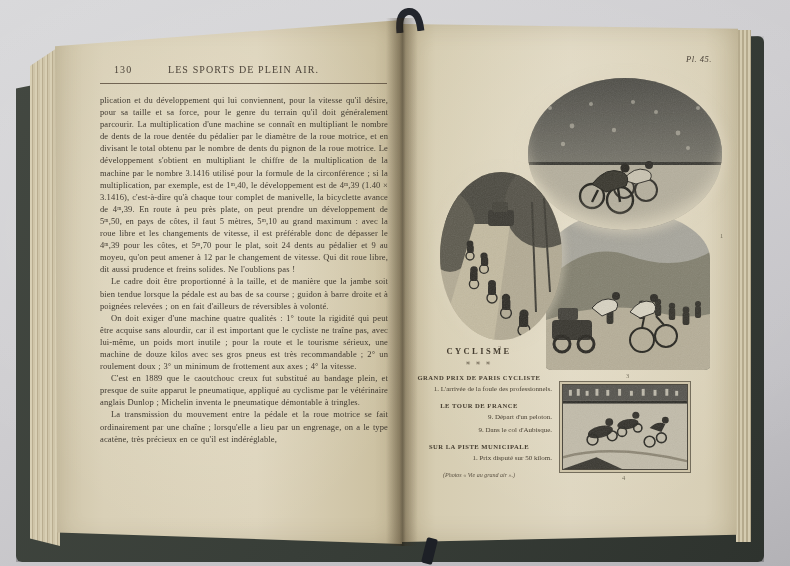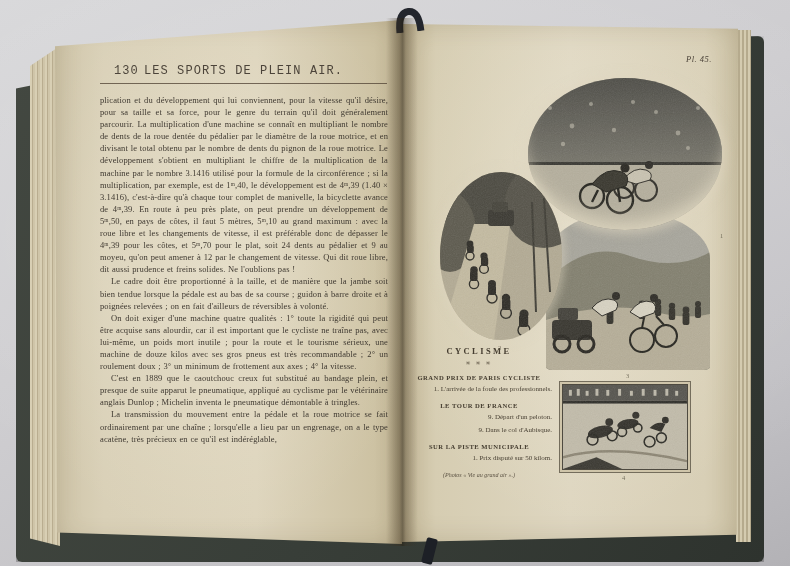--- a/index.html
+++ b/index.html
@@ -33,21 +33,21 @@
     clip-path:polygon(0 0,100% 0.9%,99.6% 98.6%,0 100%);}
   .gutter{position:absolute;left:386px;top:18px;width:32px;height:528px;z-index:4;pointer-events:none;
     background:linear-gradient(90deg,rgba(59,47,28,0) 0%,rgba(59,47,28,.38) 42%,rgba(40,32,18,.5) 52%,rgba(59,47,28,.30) 62%,rgba(59,47,28,0) 100%);}
   .ribbon-top{position:absolute;left:392px;top:4px;width:34px;height:28px;z-index:1;transform:rotate(-6deg);}
   .ribbon-bottom{position:absolute;left:424px;top:538px;width:11px;height:26px;z-index:1;
     background:#1d2026;transform:rotate(14deg);border-radius:2px;}
 
   
   .lp-inner{position:absolute;inset:0;color:#3f3830;}
   .lp-header{position:absolute;left:45px;top:44px;width:287px;height:12px;
-    font-size:12px;letter-spacing:1.1px;color:#4c443a;font-family:Liberation Mono, monospace;}
+    font-size:10px;letter-spacing:1.1px;color:#4c443a;}
   .lp-pagenum{position:absolute;left:14px;top:0;}
   .lp-title{position:absolute;left:0;right:0;top:0;text-align:center;}
   .lp-rule{position:absolute;left:45px;top:63px;width:287px;height:1px;background:#56493a;opacity:.8;}
   .lp-body{position:absolute;left:45px;top:74px;width:288px;
     font-size:8.5px;line-height:12.1px;text-align:justify;color:#3e3830;
     letter-spacing:.12px;word-spacing:.4px;}
   .lp-body p{margin:0;text-indent:11px;}
   .lp-body p.noindent{text-indent:0;}
 
   

